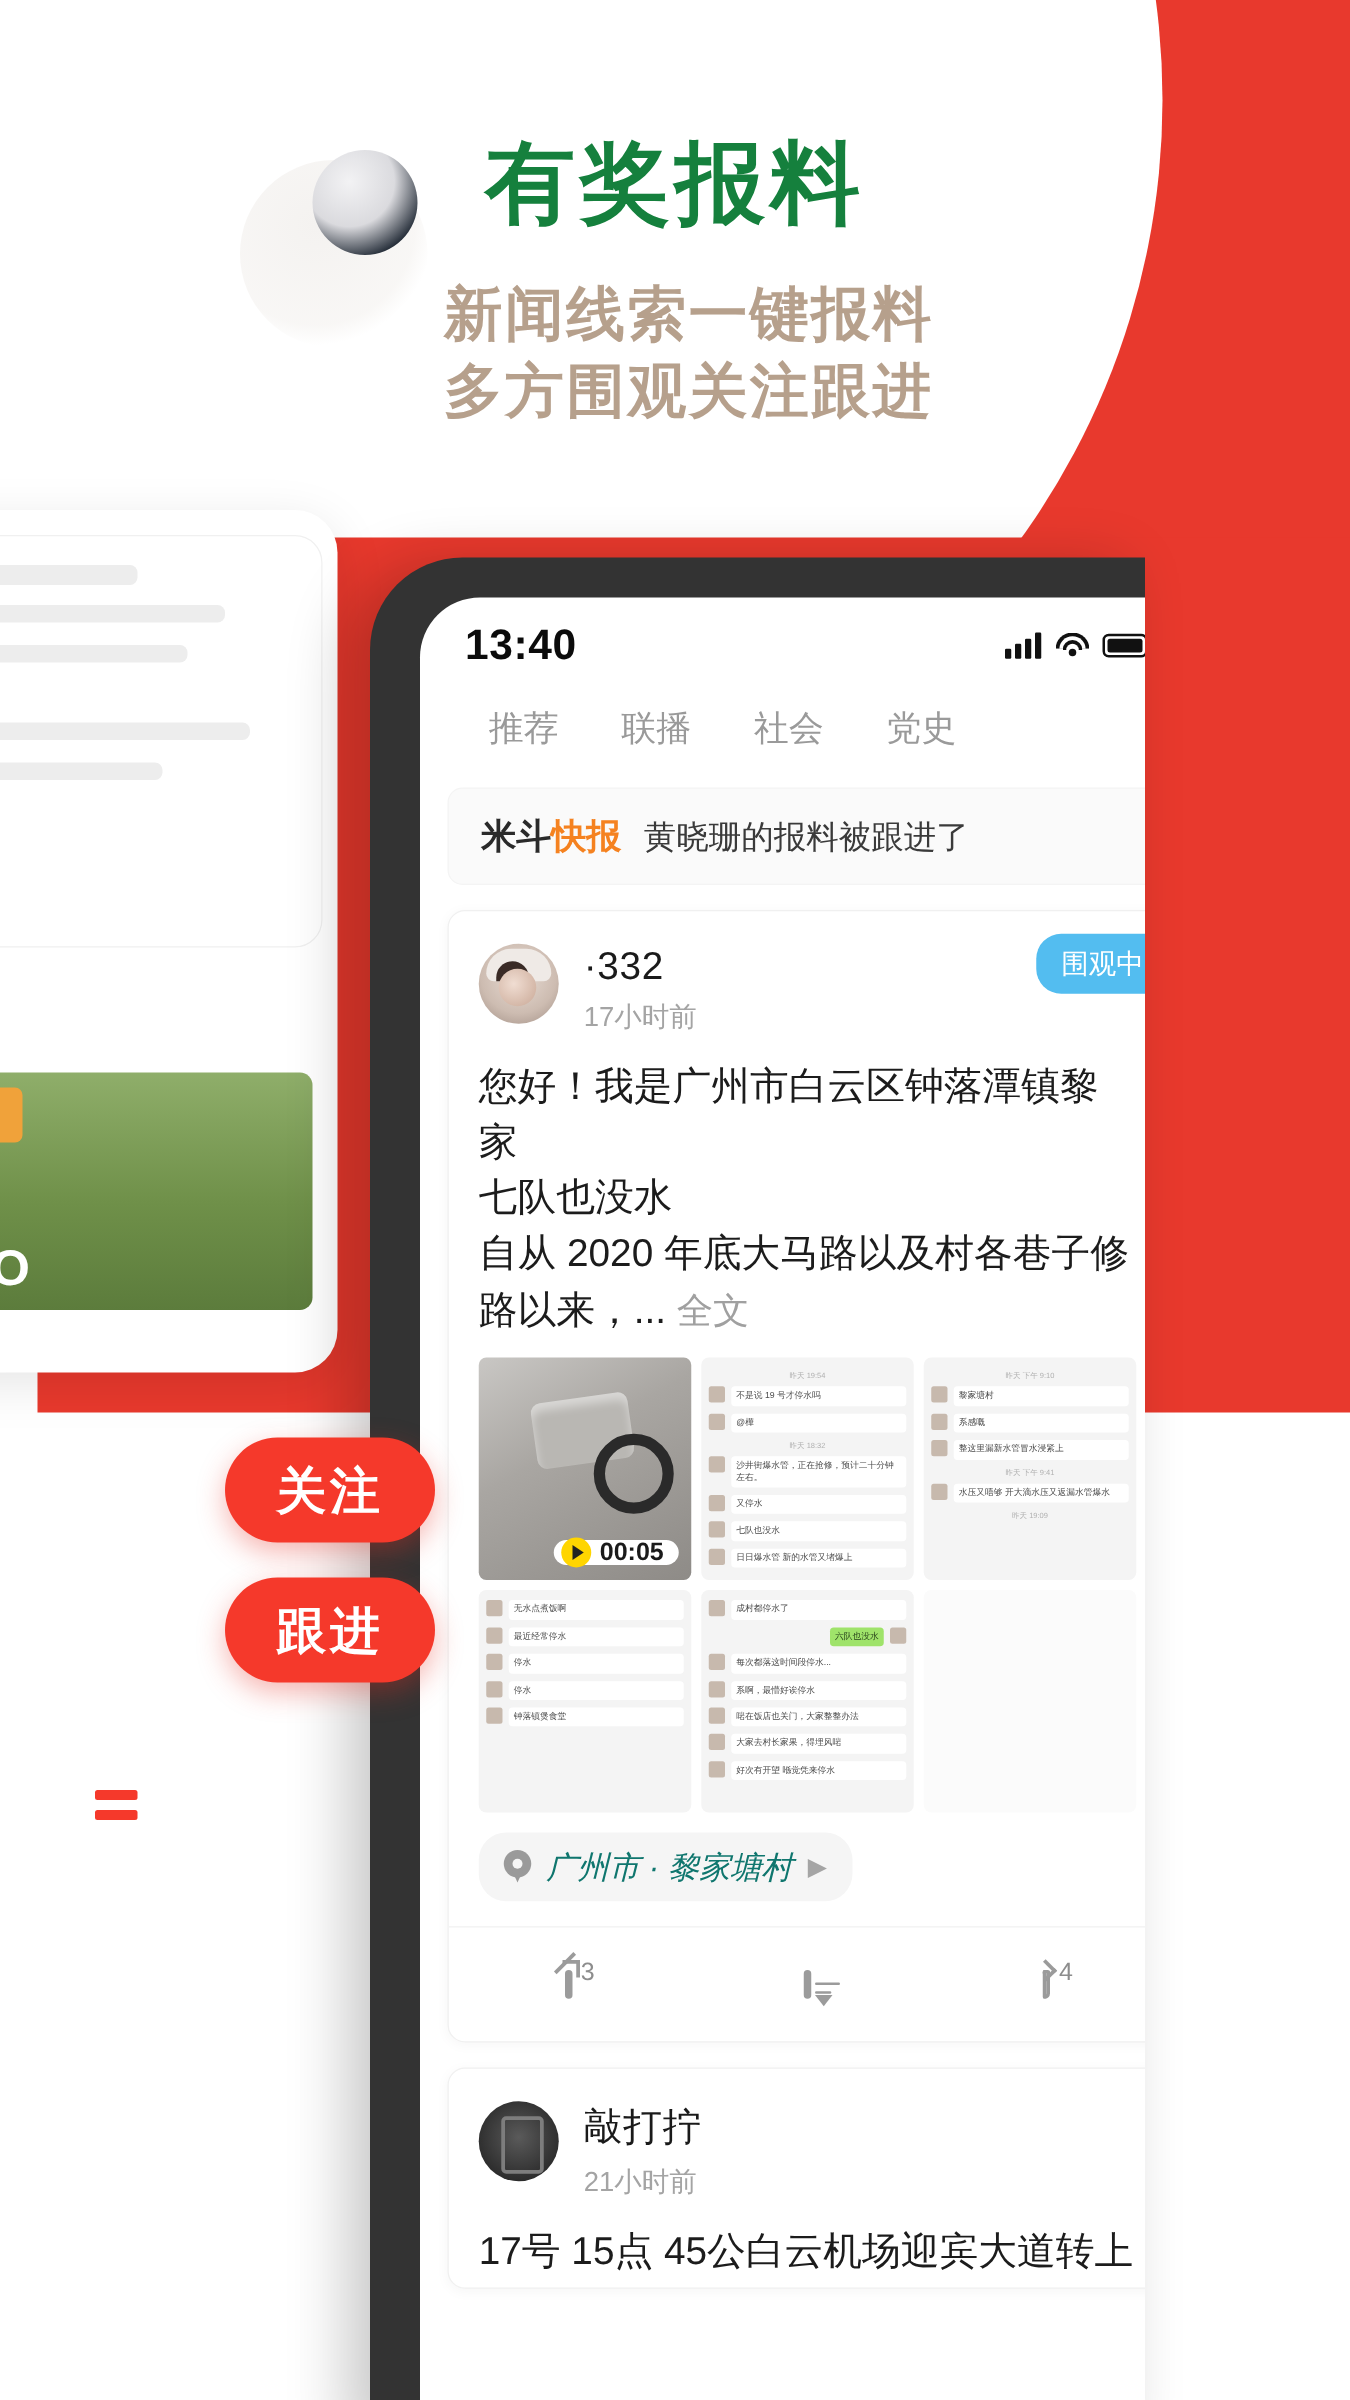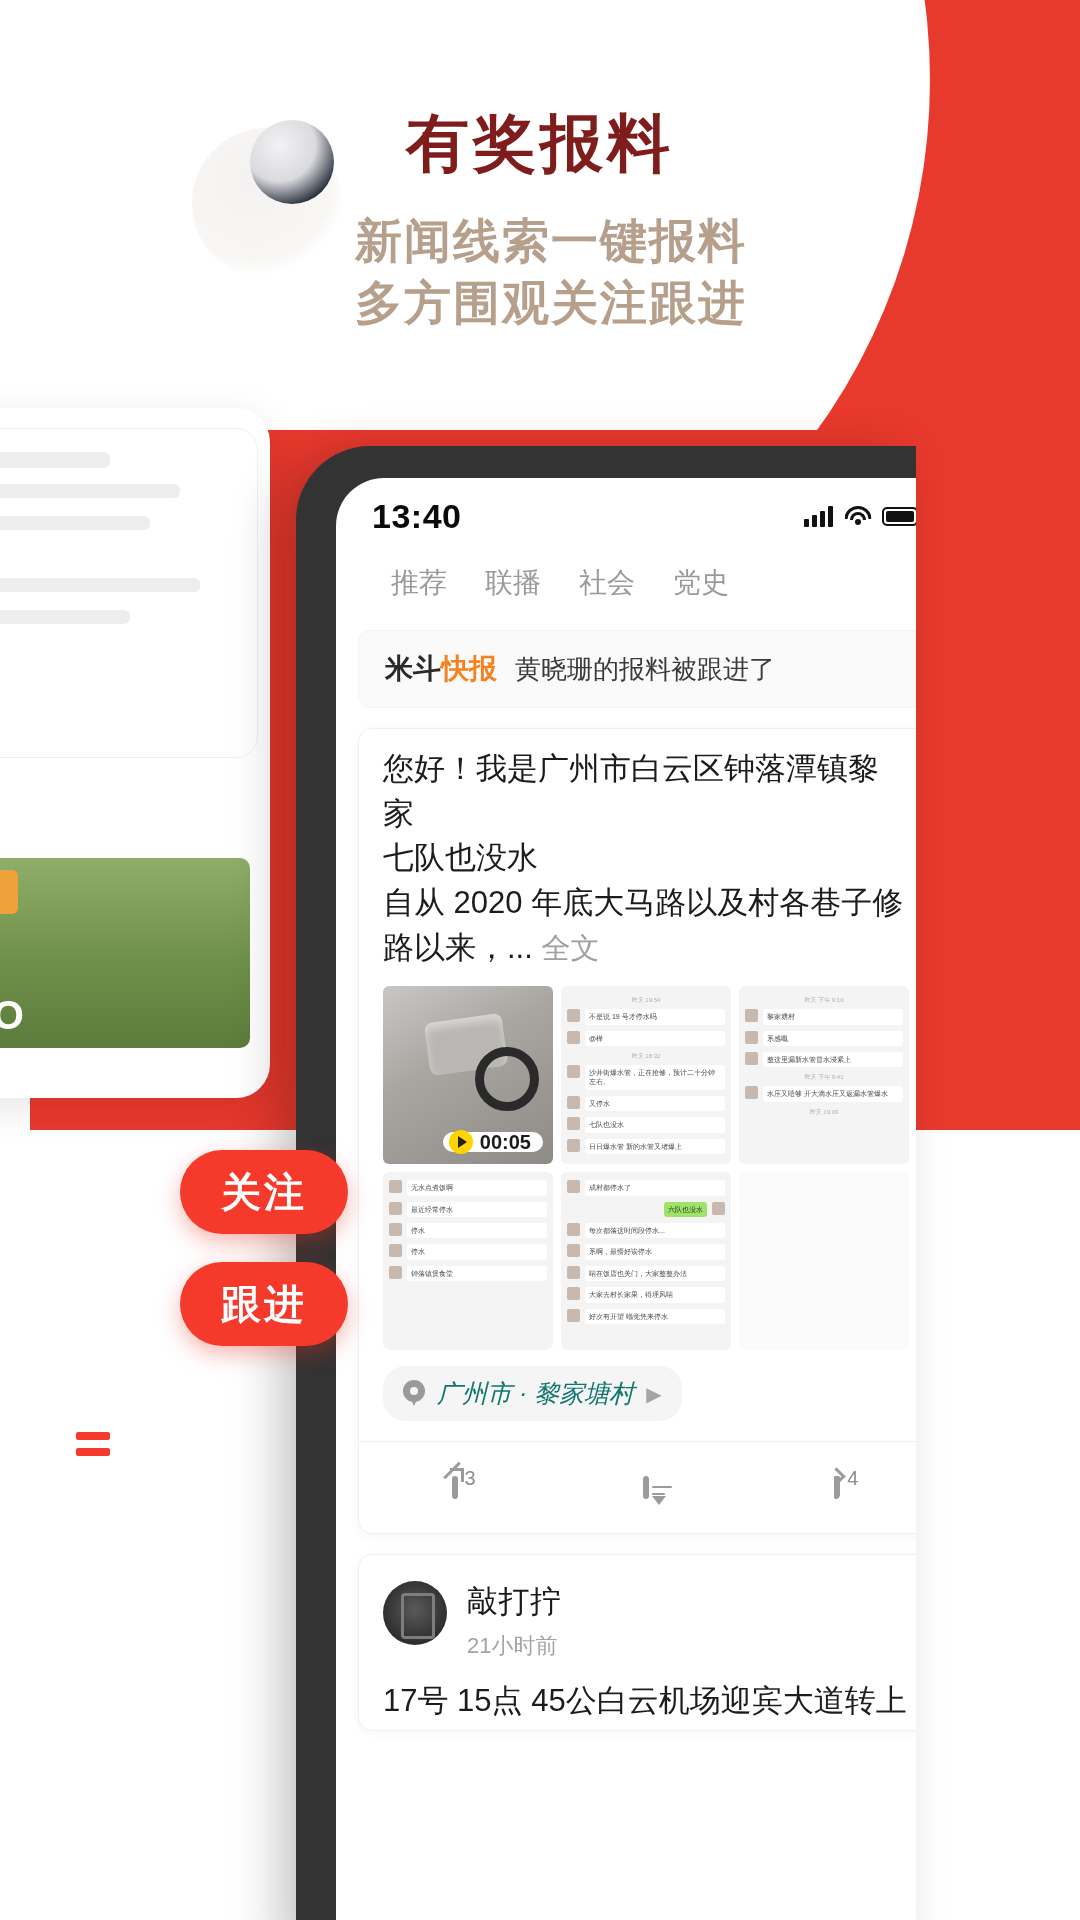--- a/index.html
+++ b/index.html
@@ -56,22 +56,22 @@
     background: radial-gradient(circle at 35% 30%, #f2f2f4 0%, #d9d9dd 45%, #1b2430 78%, #121a24 100%);
     opacity: .95;
   }
   .headline-dot2 {
     position: absolute; left: 192px; top: 18px;
     width: 150px; height: 150px; border-radius: 50%;
     background: radial-gradient(circle at 40% 35%, rgba(200,190,180,.20) 0%, rgba(190,175,160,.10) 60%, rgba(255,255,255,0) 72%);
   }
   .headline {
     position: relative;
-    font-size: 63px; font-weight: 700; letter-spacing: 4px;
-    color: #7f1d1d; line-height: 1.05;
+    font-size: 72px; font-weight: 700; letter-spacing: 4px;
+    color: #15803d; line-height: 1.05;
     font-family: "Liberation Sans", "DejaVu Sans", sans-serif;
   }
   .subline {
     margin-top: 34px;
     font-size: 47px; font-weight: 700; letter-spacing: 2px;
     color: #b6a08c; line-height: 1.32; margin-left: 22px;
   }
 
   
   .ghost-card {
@@ -133,21 +133,21 @@
   .wifi span { position:absolute; left:50%; transform:translateX(-50%); border:3px solid #111; border-bottom:none; border-radius: 50% 50% 0 0 / 100% 100% 0 0; }
   .wifi span:nth-child(1){ width:27px;height:13px;top:0; }
   .wifi span:nth-child(2){ width:16px;height:8px;top:6px; }
   .wifi span:nth-child(3){ width:6px;height:6px;top:13px;border-radius:50%;border:none;background:#111; }
   .batt { width: 36px; height: 19px; border: 2.5px solid #111; border-radius: 5px; position: relative; }
   .batt::after { content:''; position:absolute; right:-6px; top:5px; width:3px;height:8px;background:#111;border-radius:0 2px 2px 0;}
   .batt i { position:absolute; left:2px; top:2px; bottom:2px; right:2px; background:#111; border-radius:2px; }
 
   
   .tabs {
-    display: flex; align-items: flex-end; gap: 0;
+    display: flex; align-items: flex-end; gap: 12px;
     padding: 22px 20px 0 36px; position: relative;
   }
   .tab {
     font-size: 28px; color: #9a9a9a; padding: 0 19px 6px 19px;
     position: relative; white-space: nowrap;
   }
   .tab.active { color: #1a1a1a; font-size: 33px; font-weight: 700; letter-spacing: 1px; }
   .tab .underline {
     position: absolute; left: 50%; transform: translateX(-50%);
     bottom: -8px; width: 52px; height: 6px; background: #f5392b; border-radius: 3px;
@@ -351,20 +351,32 @@
       </div>
 
       <div class="feed">
 
         <div class="flash">
           <div class="flash-brand"><span>米斗</span><em>快报</em></div>
           <div class="flash-text">黄晓珊的报料被跟进了</div>
         </div>
 
         <div class="card">
+          <div class="post-head">
+            <div class="avatar">
+              <div class="hat"></div>
+              <div class="hair"></div>
+              <div class="face"></div>
+            </div>
+            <div class="post-meta">
+              <div class="post-user">·332</div>
+              <div class="post-time">17小时前</div>
+            </div>
+            <div class="badge-watch">围观中</div>
+          </div>
 
           <div class="post-body">
             <p>您好！我是广州市白云区钟落潭镇黎家</p>
             <p>七队也没水</p>
             <p>自从 2020 年底大马路以及村各巷子修</p>
             <p><span>路以来，...</span> <span class="post-more">全文</span></p>
           </div>
 
           
           <div class="media">

